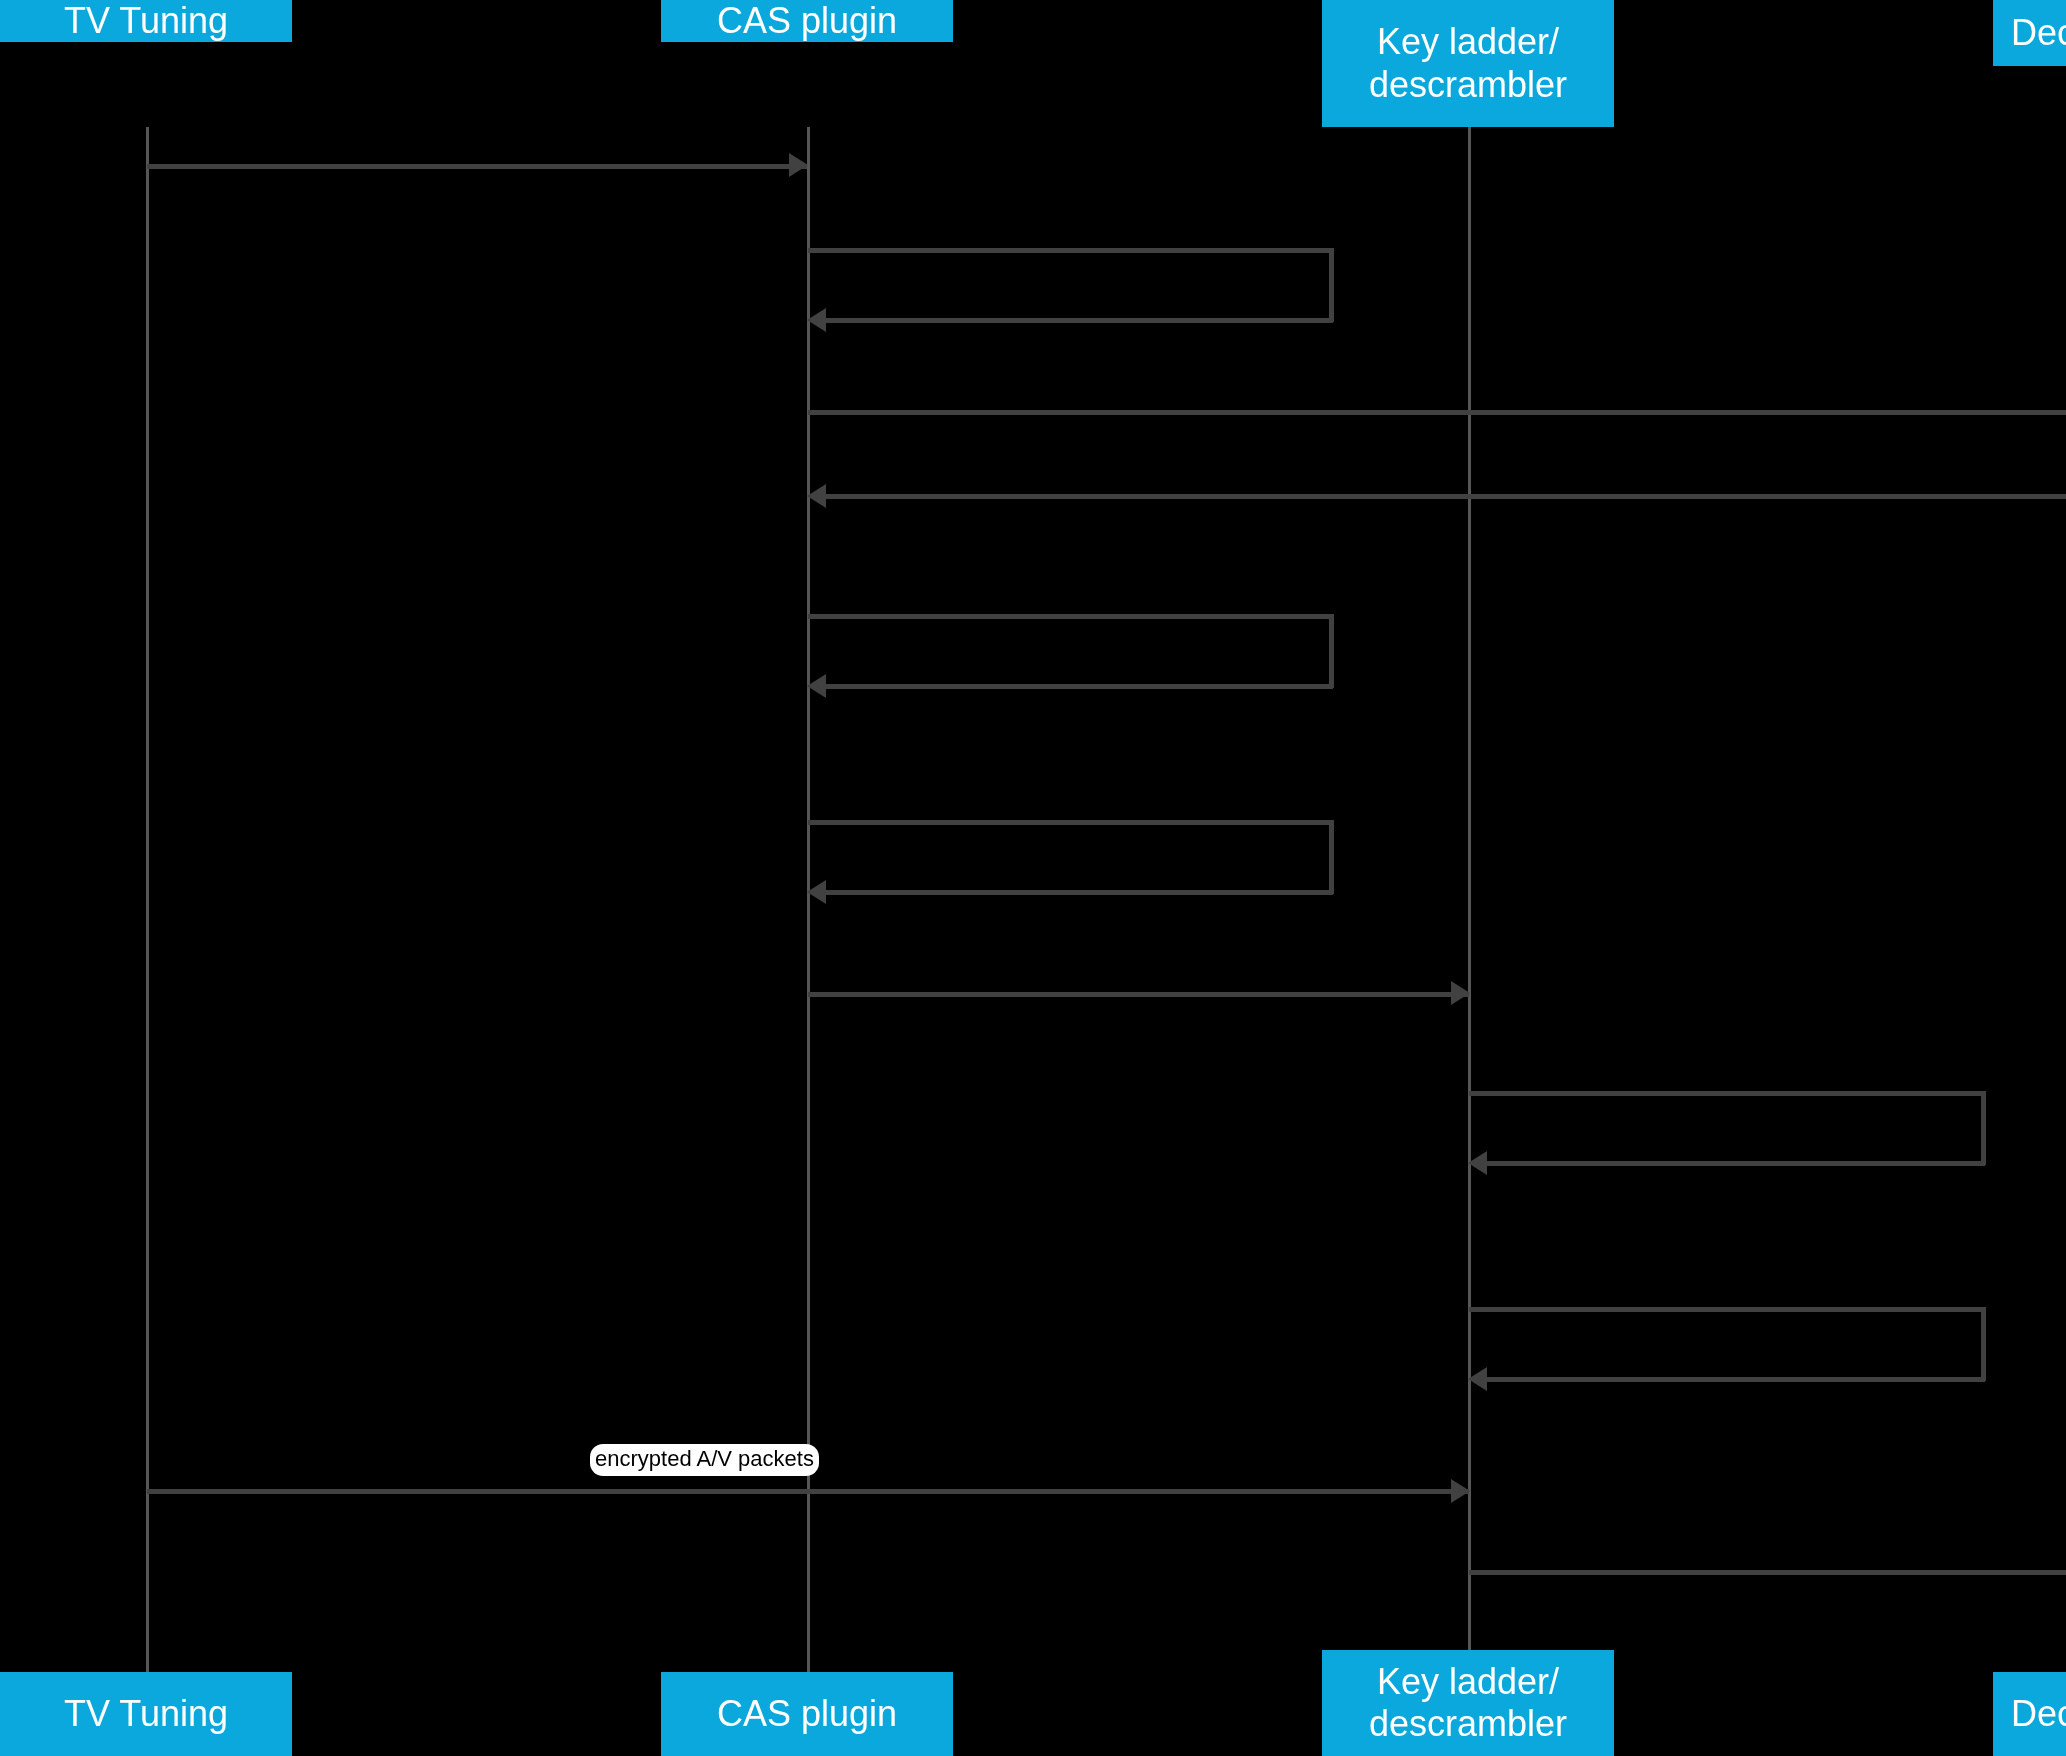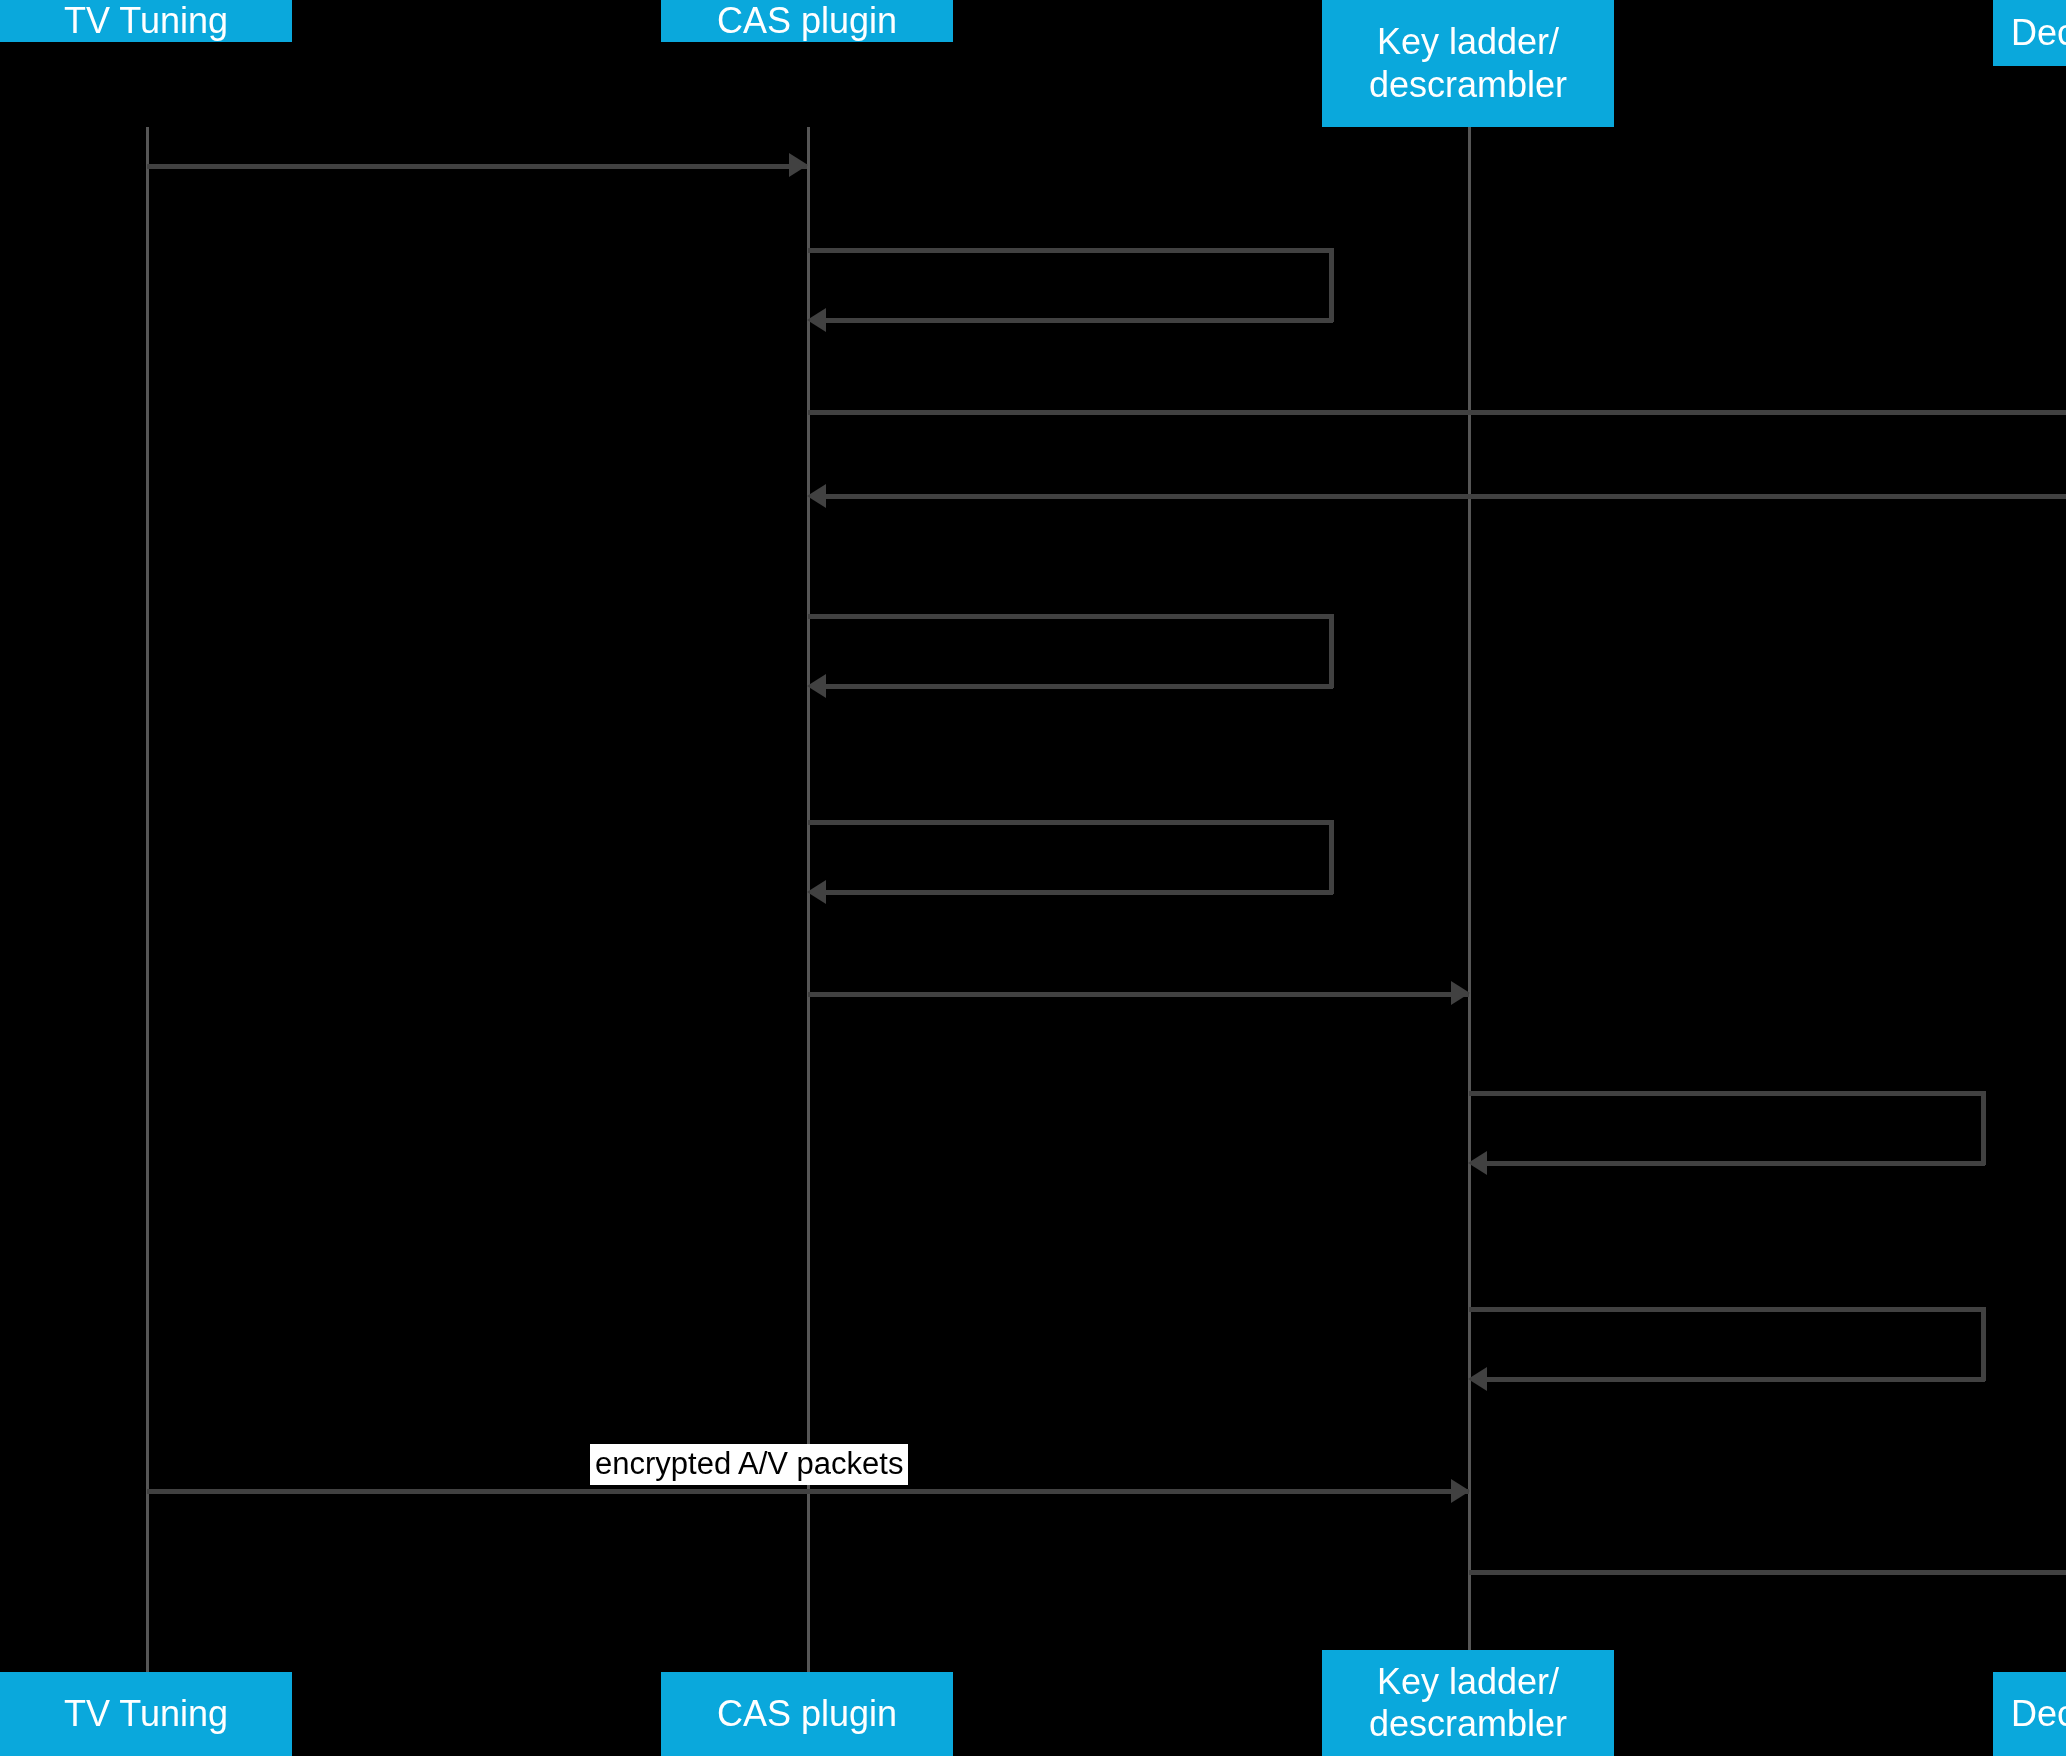--- a/index.html
+++ b/index.html
@@ -62,25 +62,26 @@
   }
   .self-bottom{
     position:absolute;
     height:4.5px;
     background:#414141;
   }
   .msg-label{
     position:absolute;
     background:#FFFFFF;
     color:#000000;
-    font-size:31px;
+    font-size:22px;
     line-height:1.0;
     padding:4.1px 5px 5.8px 5px;
     white-space:nowrap;
     box-sizing:border-box;
+    border-radius:13px;
   }
 </style>
 </head>
 <body>
 
 <div id="stage">
 
   <div class="lifeline" style="left:146px;  top:127px;  height:1545px;"></div>
   <div class="lifeline" style="left:807px; top:127px;  height:1545px;"></div>
   <div class="lifeline" style="left:1468px; top:127px;  height:1525px;"></div>

